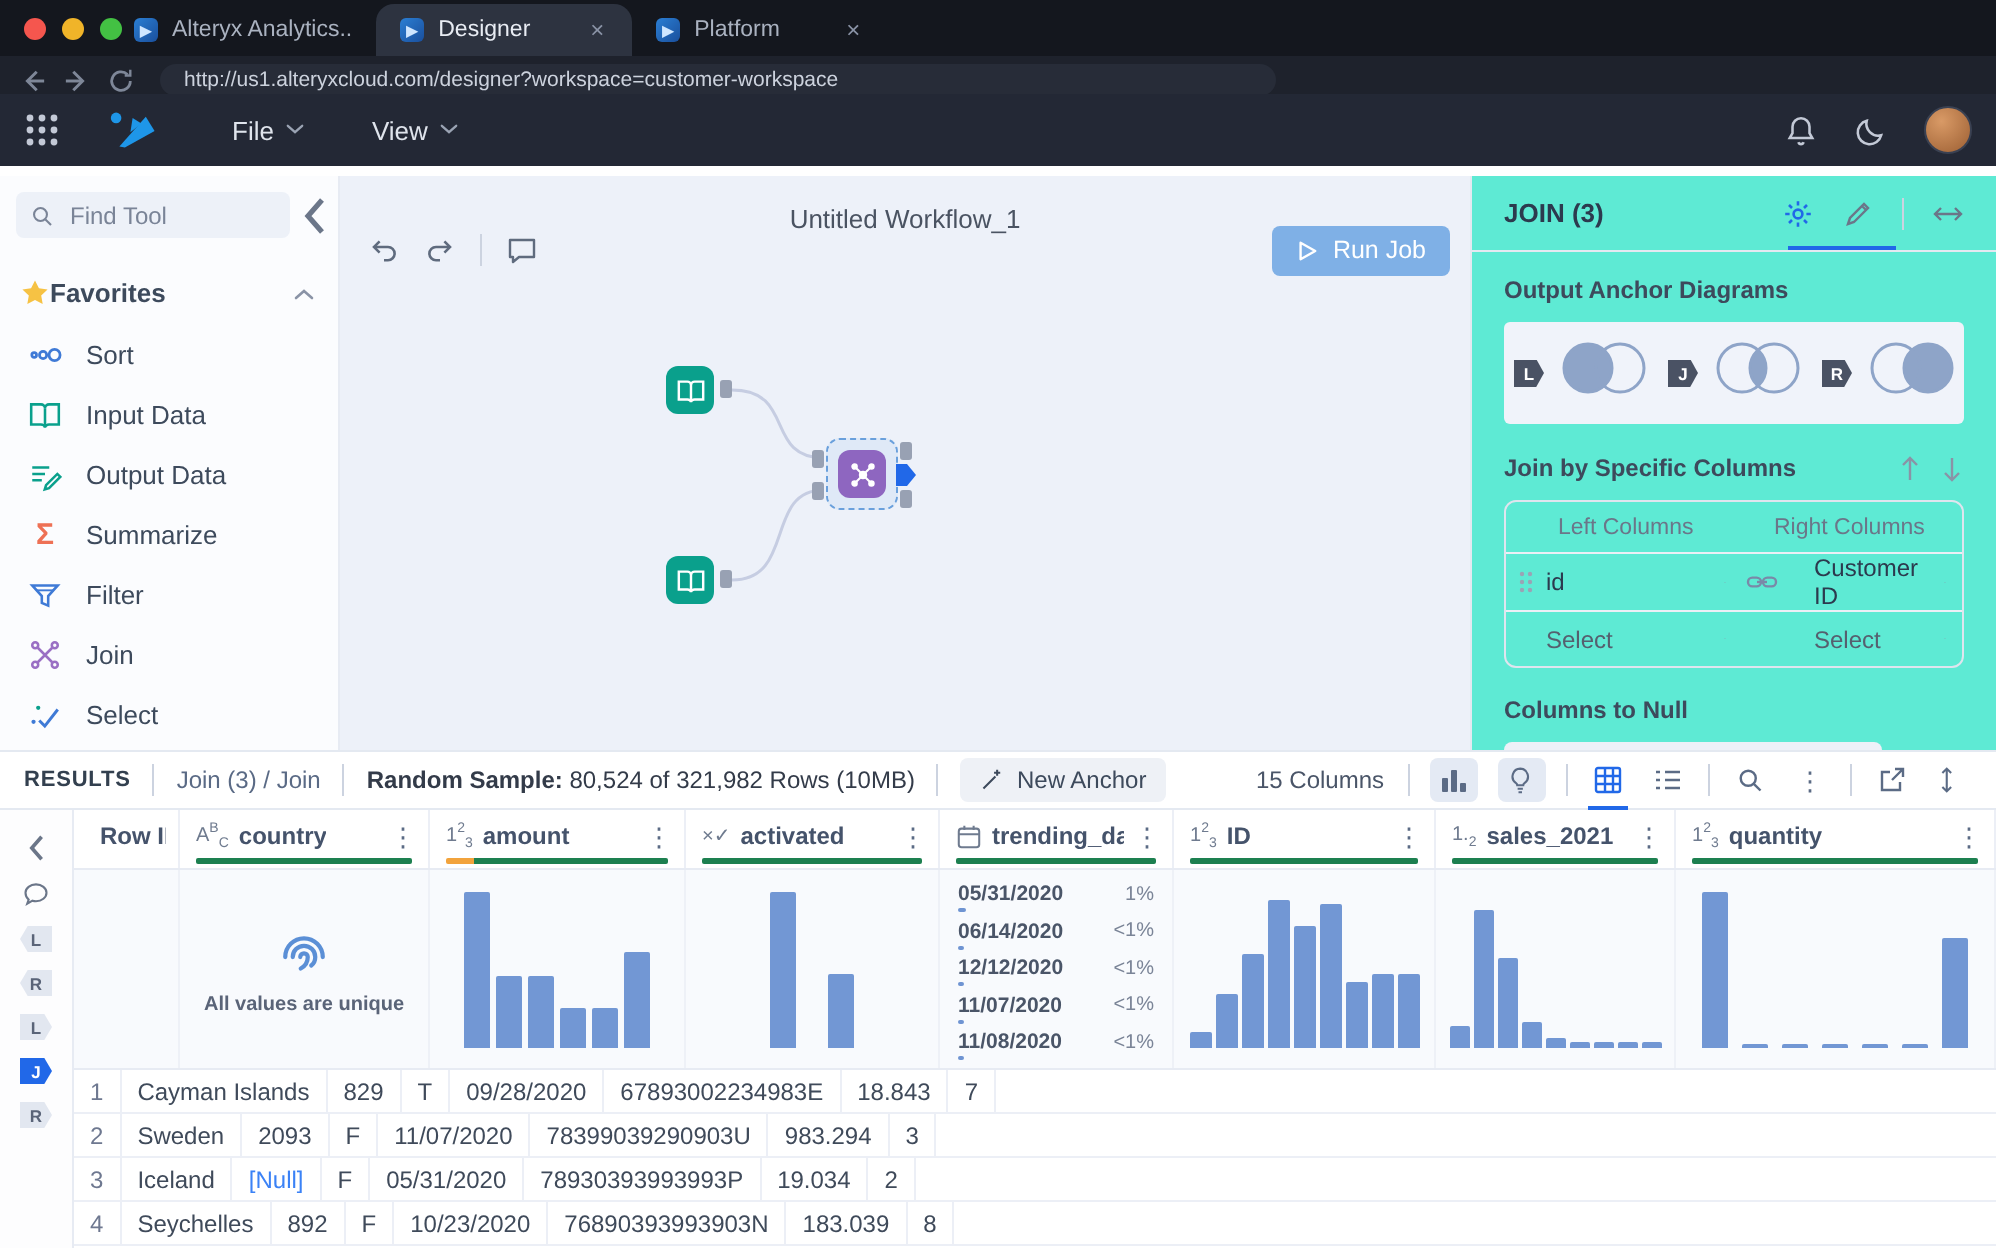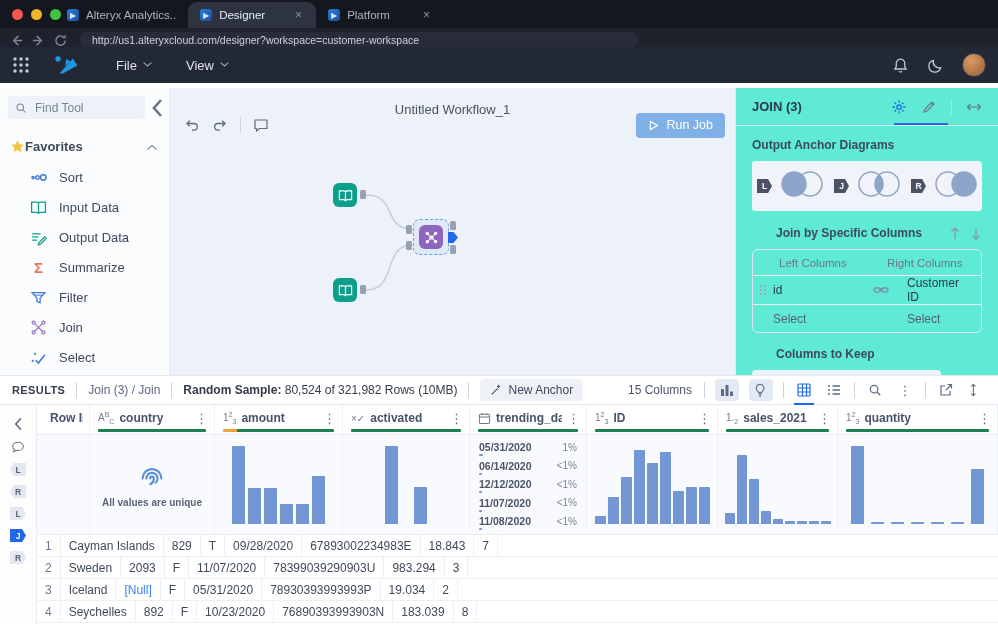--- a/index.html
+++ b/index.html
@@ -40,21 +40,21 @@
   .findbox{flex:1;height:23px;background:#edf1f8;border-radius:4px;display:flex;align-items:center;padding:0 7px;gap:6px;}
   .findbox .mag{width:12px;height:12px;color:#7a8497;display:flex;}
   .findbox input{border:none;background:transparent;outline:none;font-size:12px;color:#3d4a5c;width:100%;
                  font-family:"Liberation Sans",sans-serif;}
   .findbox input::placeholder{color:#7a8497;}
   .collapse{width:12px;color:#6b7689;display:flex;cursor:pointer;}
   .favhead{display:flex;align-items:center;padding:12px 12px 8px 10px;}
   .favhead .star{width:15px;height:15px;display:flex;}
   .favhead .lbl{font-size:13px;font-weight:bold;color:#3d4a5c;}
   .favhead .chev{margin-left:auto;width:10px;color:#8a93a6;display:flex;cursor:pointer;}
-  .tool-item{height:30px;display:flex;align-items:center;gap:12px;padding-left:30px;font-size:13px;color:#3d4a5c;cursor:pointer;}
+  .tool-item{height:30px;display:flex;align-items:center;gap:12px;padding-left:14px;font-size:13px;color:#3d4a5c;cursor:pointer;}
   .tool-item .ticon{width:17px;height:17px;display:flex;align-items:center;justify-content:center;}
   .sigma{color:#ee7155;font-weight:bold;font-size:15px;line-height:1;}
 
   
   .canvas{position:absolute;top:88px;left:170px;width:565px;height:287px;background:#edf1f9;overflow:hidden;}
   .ctoolbar{position:absolute;top:24px;left:14px;right:10px;height:26px;display:flex;align-items:center;gap:12px;z-index:3;}
   .cicon{width:16px;height:16px;color:#5f6b7e;display:flex;cursor:pointer;}
   .vdiv{width:1px;height:16px;background:#ccd3e0;}
   .wtitle{position:absolute;left:0;right:0;text-align:center;font-size:13px;color:#4a5362;pointer-events:none;}
   .runbtn{margin-left:auto;height:25px;padding:0 12px;background:#7fb0e6;border:none;border-radius:4px;color:#fff;
@@ -78,21 +78,21 @@
   .cfg-icons .ic{width:16px;height:16px;display:flex;color:#6b7689;cursor:pointer;}
   .cfg-icons .ic.active{color:#2168e8;}
   .tab-underline{position:absolute;bottom:0;right:50px;width:54px;height:2px;background:#2168e8;}
   .cfg-body{padding:12px 16px 0 16px;}
   .sec-label{font-size:12px;font-weight:bold;color:#3d4a5c;}
   .venn-box{margin-top:9px;background:#f0f3fa;border-radius:3px;padding:8px 5px;display:flex;gap:4px;align-items:center;}
   .venn-item{display:flex;align-items:center;gap:2px;}
   .anchor-tag{width:15px;height:14px;background:#4a5264;color:#fff;font-size:8.5px;font-weight:bold;
               display:flex;align-items:center;justify-content:center;
               clip-path:polygon(0 0,74% 0,100% 50%,74% 100%,0 100%);}
-  .sec-row{display:flex;align-items:center;margin-top:15px;margin-left:24px;}
+  .sec-row{display:flex;align-items:center;margin-top:15px;}
   .updown{margin-left:auto;display:flex;gap:10px;}
   .updown .ic,.srch-arrows .ic{width:11px;height:13px;color:#8a93a6;display:flex;cursor:pointer;}
   .join-tbl{margin-top:9px;border:1px solid #dfe5ee;border-radius:6px;font-size:12px;}
   .jt-head{display:flex;color:#6b7689;font-size:11.5px;padding:7px 0 6px 0;border-bottom:1px solid #eceff6;}
   .jt-head .lh{width:118px;padding-left:26px;}
   .jt-head .rh{flex:1;padding-left:16px;}
   .jt-row{display:flex;align-items:center;height:28px;}
   .jt-row + .jt-row{border-top:1px solid #eceff6;}
   .jt-row .grip{width:20px;display:flex;justify-content:center;color:#9aa3b5;}
   .jt-row .grip .ic{width:8px;height:12px;display:flex;}
@@ -579,21 +579,21 @@
                   <svg viewBox="0 0 10 6" fill="none" stroke="currentColor" stroke-width="1.3" stroke-linecap="round">
                     <path d="M1 1l4 3.5L9 1"></path>
                   </svg>
                 </span>
               </div>
             </div>
           </div>
       </div>
 
       <div class="sec-row" style="margin-top:14px">
-        <span class="sec-label">Columns to Keep</span>
+        <span class="sec-label">Columns to Null</span>
       </div>
       <div class="srchrow">
         <div class="srchbox">
           <span class="mag">
               <svg viewBox="0 0 16 16">
                 <circle cx="7" cy="7" r="4.3" fill="none" stroke="currentColor" stroke-width="1.4"></circle>
                 <path d="M10.3 10.3L14 14" stroke="currentColor" stroke-width="1.4"></path>
               </svg>
             </span>
           <input placeholder="Search" style="">

